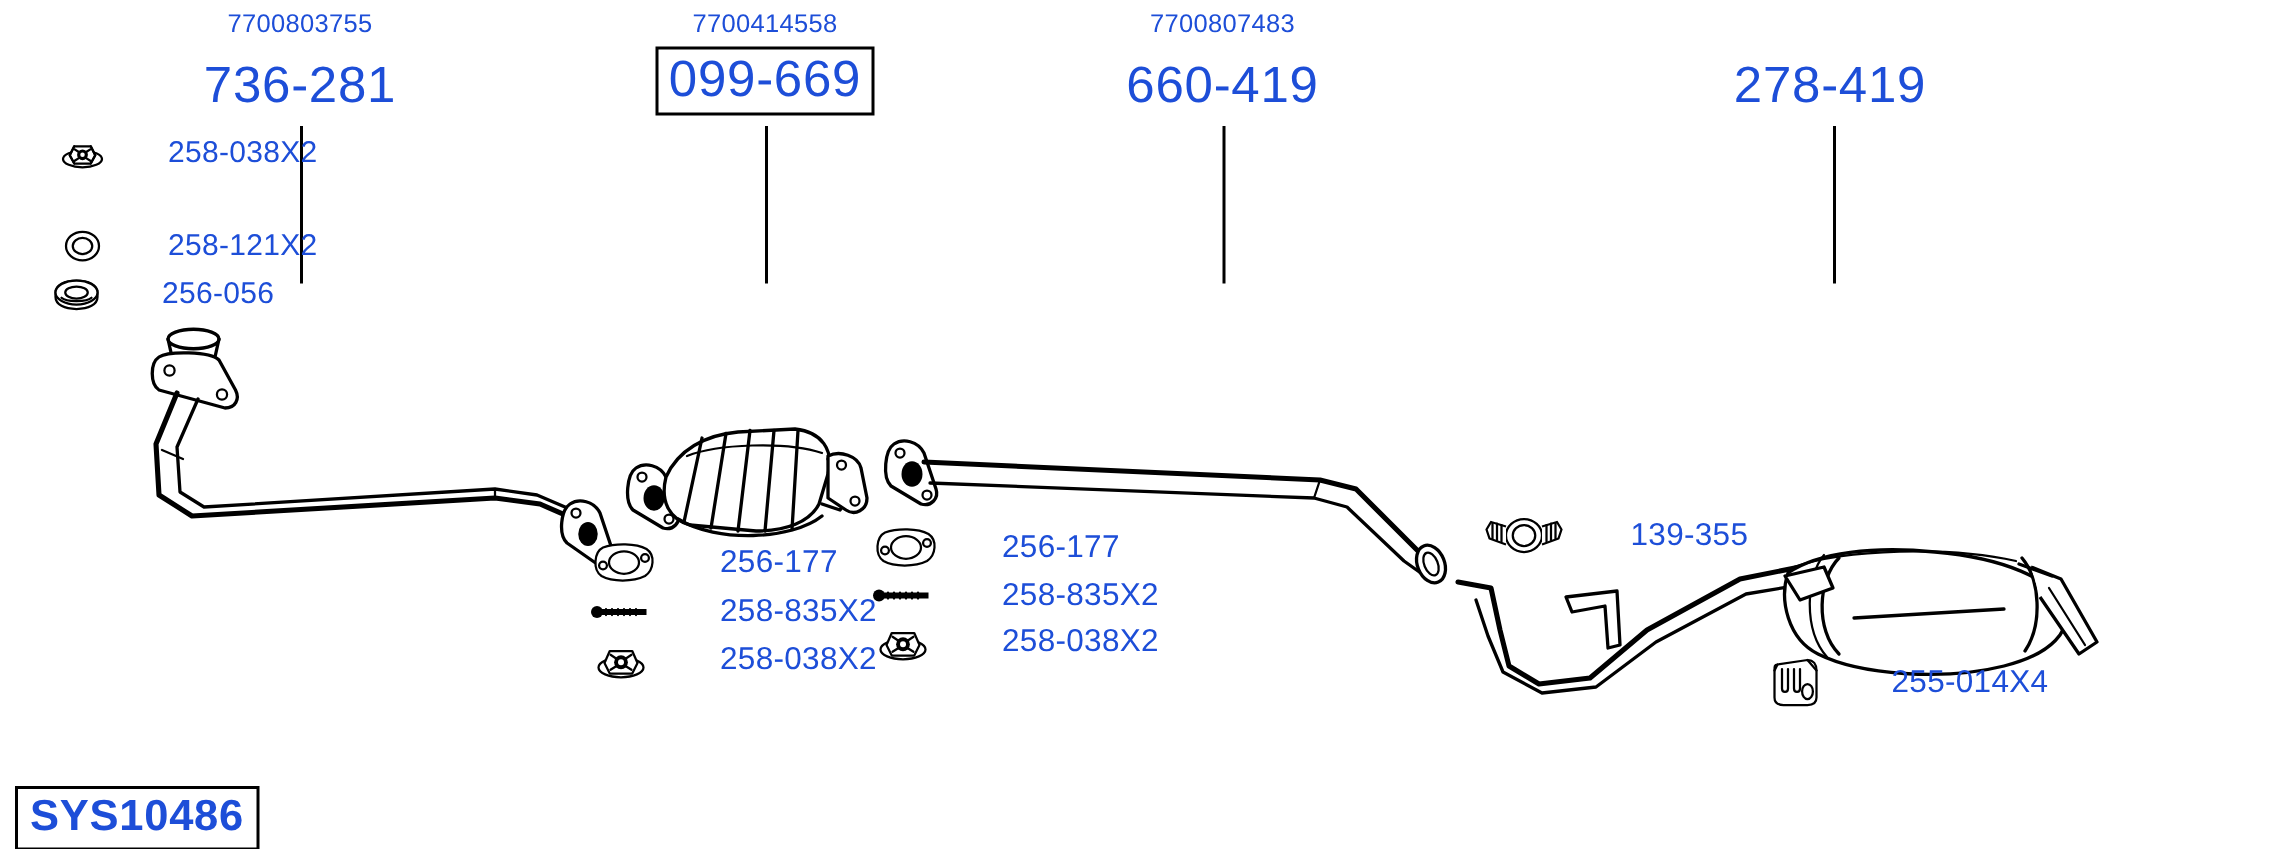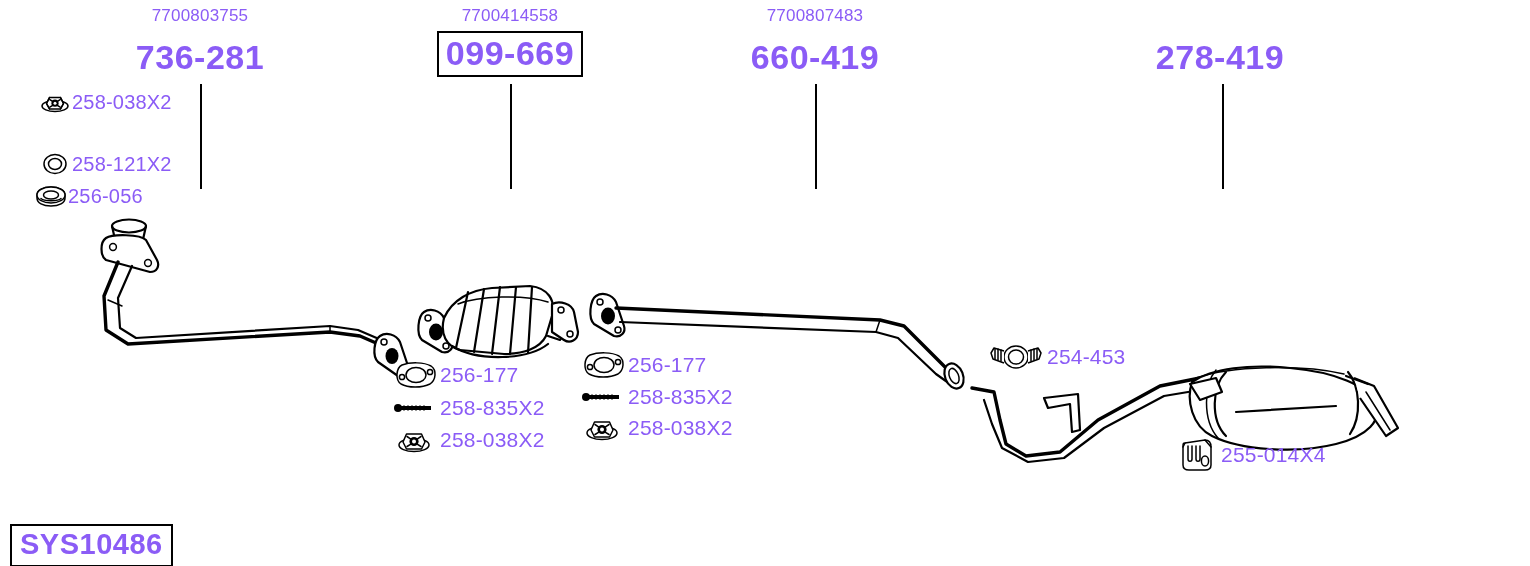--- a/index.html
+++ b/index.html
@@ -6,53 +6,54 @@
     margin: 0;
     padding: 0;
     background: #ffffff;
   }
   #page {
     position: relative;
     width: 1530px;
     height: 566px;
     background: #ffffff;
     font-family: "Liberation Sans", sans-serif;
-    color: #8b5cf6;
+    color: #1d4ed8;
     overflow: hidden;
   }
   .abs { position: absolute; }
 
   
   .oem-code {
     font-size: 17px;
     letter-spacing: .2px;
     white-space: nowrap;
     text-align: center;
   }
   .part-code {
     font-size: 34px;
-    font-weight: bold;
+    font-weight: normal;
     letter-spacing: .5px;
     white-space: nowrap;
     text-align: center;
   }
   .part-code.boxed {
     border: 2px solid #000;
     padding: 1px 7px 3px 7px;
   }
   .leader {
     width: 0;
     border-left: 2px solid #000;
   }
 
   
   .hw-row {
     display: flex;
     align-items: center;
     white-space: nowrap;
+    gap: 40px;
   }
   .hw-ico {
     width: 34px;
     height: 26px;
     display: flex;
     align-items: center;
     justify-content: center;
     flex: none;
   }
   .hw-label {
@@ -305,21 +306,21 @@
     <span class="hw-ico" style="width:62px">
       <svg width="62" height="30" viewBox="0 0 62 30">
         <ellipse cx="31" cy="15" rx="12" ry="11" class="fillWT"></ellipse>
         <ellipse cx="31" cy="15" rx="7.5" ry="7" class="fillWT"></ellipse>
         <path d="M19 9 L9 6 L6 11 L8 17 L19 21" class="fillWT"></path>
         <path d="M43 9 L53 6 L56 11 L54 17 L43 21" class="fillWT"></path>
         <path d="M10 7 L10 17 M13 7 L13 18 M16 8 L16 19" class="lnT"></path>
         <path d="M52 7 L52 17 M49 7 L49 18 M46 8 L46 19" class="lnT"></path>
       </svg>
     </span>
-    <span class="hw-label big">254-453</span>
+    <span class="hw-label big">139-355</span>
   </div>
 
   <div class="abs hw-row" style="left:1175px; top:442px;">
     <span class="hw-ico" style="width:46px">
       <svg width="46" height="36" viewBox="0 0 46 36">
         <path d="M10 6 L30 3 C34 3 36 6 36 10 L36 28 C36 31 34 33 30 33 L14 33 C10 33 8 31 8 28 L8 10 C8 7 8 6 10 6 Z" class="fillWT"></path>
         <path d="M13 9 L13 22 C13 25 17 25 17 22 L17 9" class="lnT"></path>
         <path d="M21 9 L21 22 C21 25 25 25 25 22 L25 9" class="lnT"></path>
         <ellipse cx="30" cy="24" rx="3.6" ry="5" class="fillWT"></ellipse>
         <path d="M10 6 L8 10 M30 3 L36 10" class="lnT"></path>

